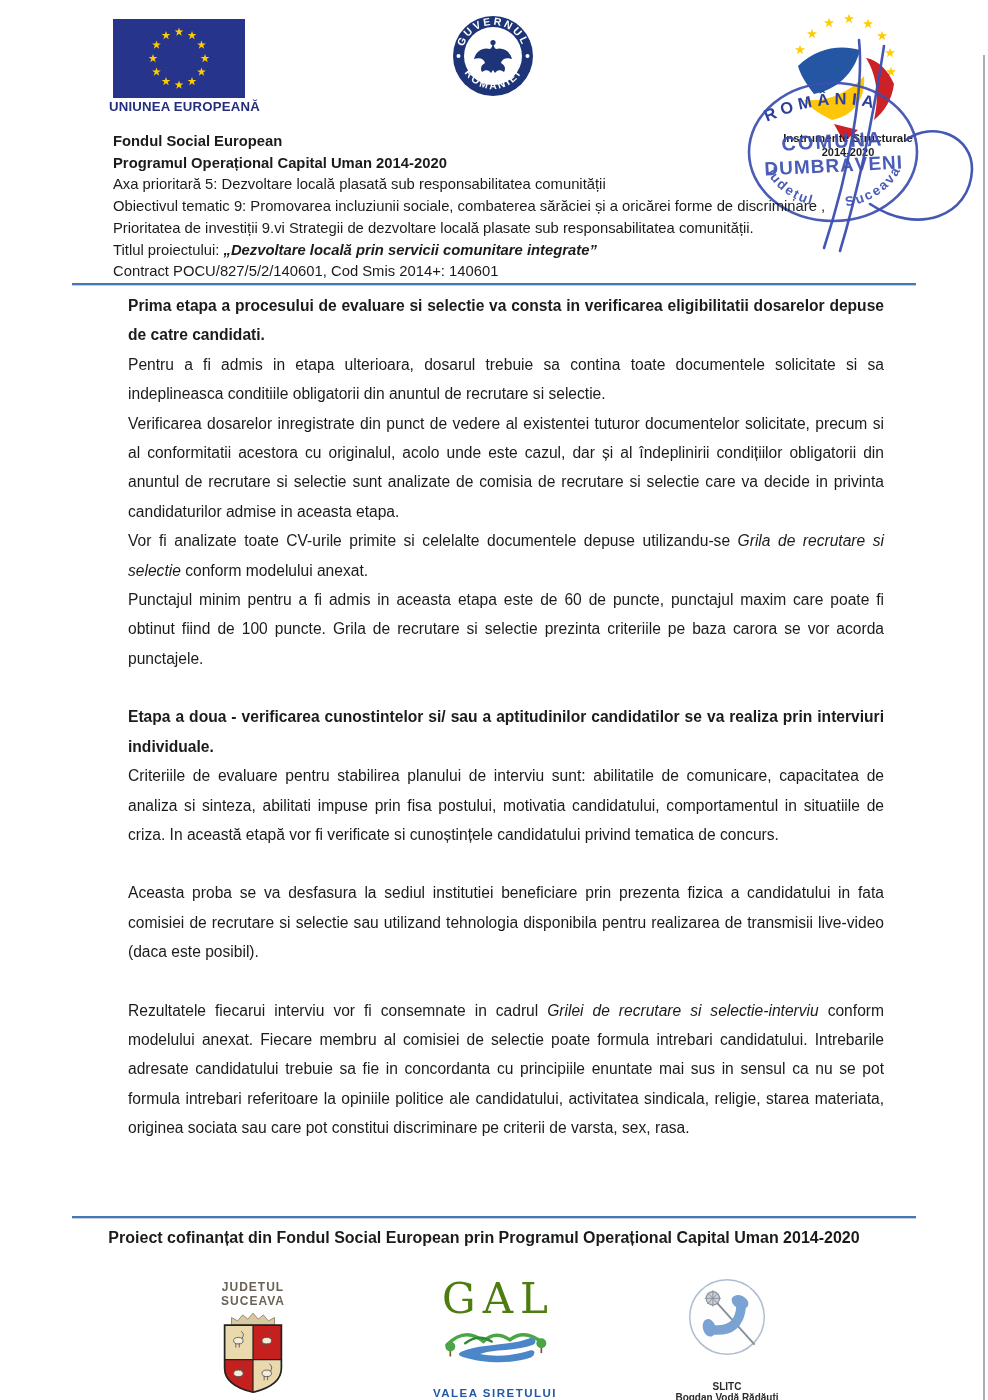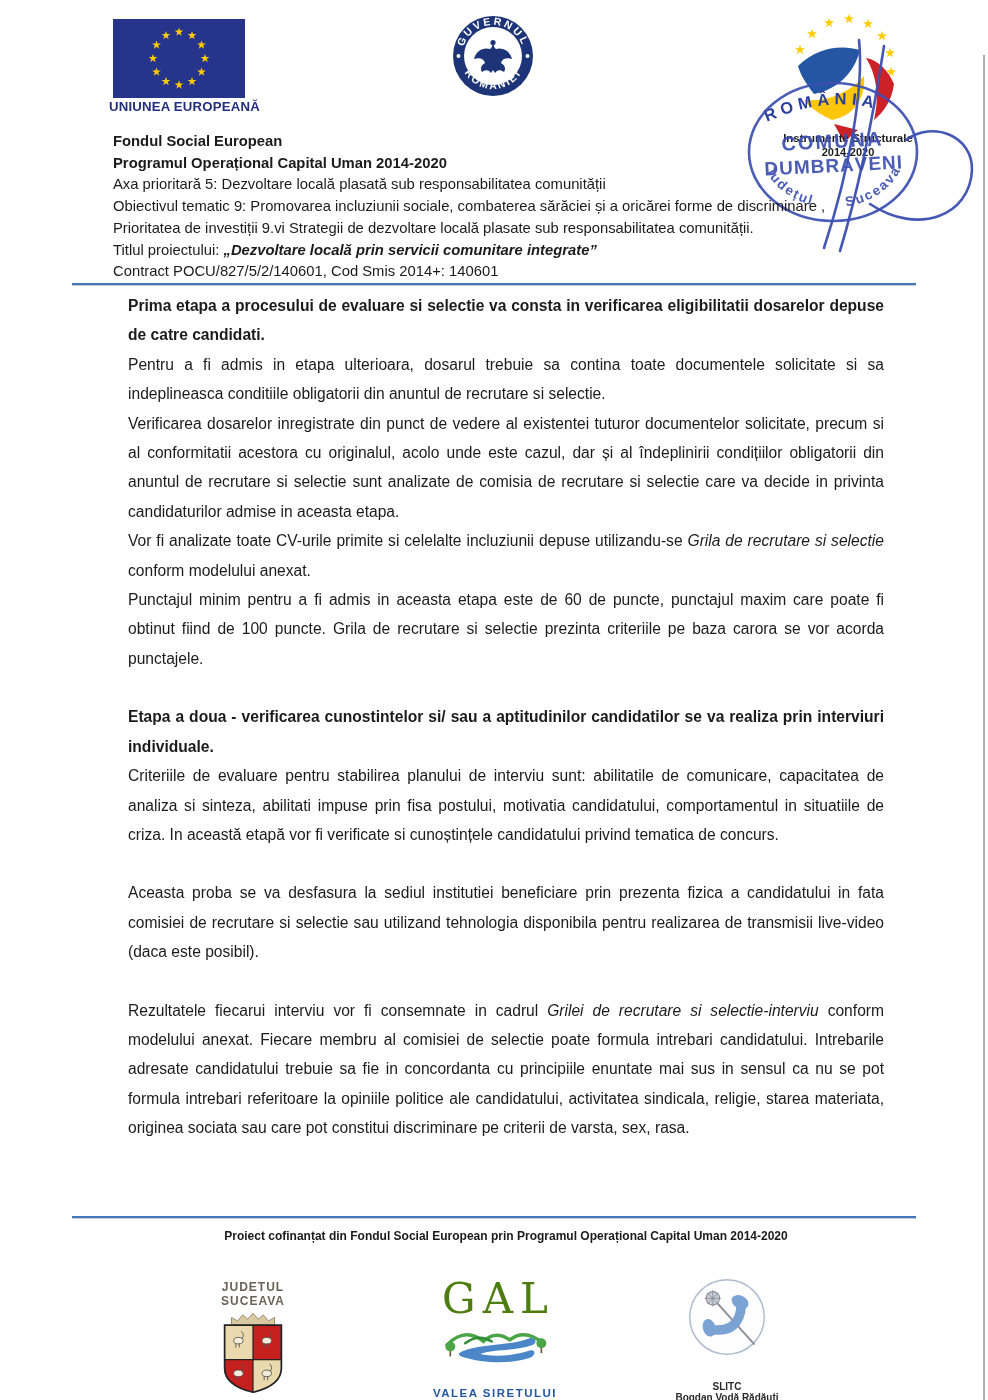--- a/index.html
+++ b/index.html
@@ -27,22 +27,22 @@
 
   
   .body-text{position:absolute;left:113px;top:291px;width:756px;
              font-size:15.6px;line-height:29.4px;text-align:justify;margin-left:15px;}
   .body-text p{margin:0;}
   .bold-p{font-weight:bold;}
   .it{font-style:italic;}
   .gap{height:29px;}
 
   
-  .footer-note{position:absolute;left:84px;top:1229px;width:844px;text-align:center;
-               font-weight:bold;font-size:12px;}
+  .footer-note{position:absolute;left:62px;top:1229px;width:844px;text-align:center;
+               font-weight:bold;font-size:16px;}
   .coa-block{position:absolute;left:188px;top:1280px;width:130px;text-align:center;}
   .coa-top{font-size:12px;color:#6a6355;letter-spacing:1px;font-weight:bold;}
   .coa-bottom{font-size:9.5px;font-weight:bold;color:#111;letter-spacing:.5px;margin-top:1px;}
   .gal-block{position:absolute;left:420px;top:1278px;width:150px;text-align:center;}
   .gal-title{font-family:"DejaVu Serif",serif;font-size:42px;line-height:42px;
              color:#4d7c0f;letter-spacing:7px;padding-left:7px;}
   .gal-cap1{font-size:11.5px;font-weight:bold;color:#2458a6;letter-spacing:1.5px;margin-top:15px;}
   .gal-cap2{font-size:11.5px;font-weight:bold;color:#2458a6;letter-spacing:1.5px;}
   .slitc-block{position:absolute;left:652px;top:1276px;width:150px;text-align:center;}
   .slitc-cap1{font-size:10px;font-weight:bold;color:#2b2b2b;margin-top:19px;}
@@ -161,21 +161,21 @@
     <div><span>Titlul proiectului: </span><span class="title-run">„Dezvoltare locală prin servicii comunitare integrate”</span></div>
     <div>Contract POCU/827/5/2/140601, Cod Smis 2014+: 140601</div>
   </div>
 
   <div class="rule rule-top"></div>
 
   <main class="body-text">
     <p class="bold-p">Prima etapa a procesului de evaluare si selectie va consta in verificarea eligibilitatii dosarelor depuse de catre candidati.</p>
     <p>Pentru a fi admis in etapa ulterioara, dosarul trebuie sa contina toate documentele solicitate si sa indeplineasca conditiile obligatorii din anuntul de recrutare si selectie.</p>
     <p>Verificarea dosarelor inregistrate din punct de vedere al existentei tuturor documentelor solicitate, precum si al conformitatii acestora cu originalul, acolo unde este cazul, dar și al îndeplinirii condițiilor obligatorii din anuntul de recrutare si selectie sunt analizate de comisia de recrutare si selectie care va decide in privinta candidaturilor admise in aceasta etapa.</p>
-    <p><span>Vor fi analizate toate CV-urile primite si celelalte incluziunii depuse utilizandu-se </span><span class="it">Grila de recrutare si selectie</span><span> conform modelului anexat.</span></p>
+    <p><span>Vor fi analizate toate CV-urile primite si celelalte documentele depuse utilizandu-se </span><span class="it">Grila de recrutare si selectie</span><span> conform modelului anexat.</span></p>
     <p>Punctajul minim pentru a fi admis in aceasta etapa este de 60 de puncte, punctajul maxim care poate fi obtinut fiind de 100 puncte. Grila de recrutare si selectie prezinta criteriile pe baza carora se vor acorda punctajele.</p>
     <div class="gap"></div>
     <p class="bold-p">Etapa a doua - verificarea cunostintelor si/ sau a aptitudinilor candidatilor se va realiza prin interviuri individuale.</p>
     <p>Criteriile de evaluare pentru stabilirea planului de interviu sunt: abilitatile de comunicare, capacitatea de analiza si sinteza, abilitati impuse prin fisa postului, motivatia candidatului, comportamentul in situatiile de criza. In această etapă vor fi verificate si cunoștințele candidatului privind tematica de concurs.</p>
     <div class="gap"></div>
     <p>Aceasta proba se va desfasura la sediul institutiei beneficiare prin prezenta fizica a candidatului in fata comisiei de recrutare si selectie sau utilizand tehnologia disponibila pentru realizarea de transmisii live-video (daca este posibil).</p>
     <div class="gap"></div>
     <p><span>Rezultatele fiecarui interviu vor fi consemnate in cadrul </span><span class="it">Grilei de recrutare si selectie-interviu</span><span> conform modelului anexat. Fiecare membru al comisiei de selectie poate formula intrebari candidatului. Intrebarile adresate candidatului trebuie sa fie in concordanta cu principiile enuntate mai sus in sensul ca nu se pot formula intrebari referitoare la opiniile politice ale candidatului, activitatea sindicala, religie, starea materiata, originea sociata sau care pot constitui discriminare pe criterii de varsta, sex, rasa.</span></p>
   </main>
 

